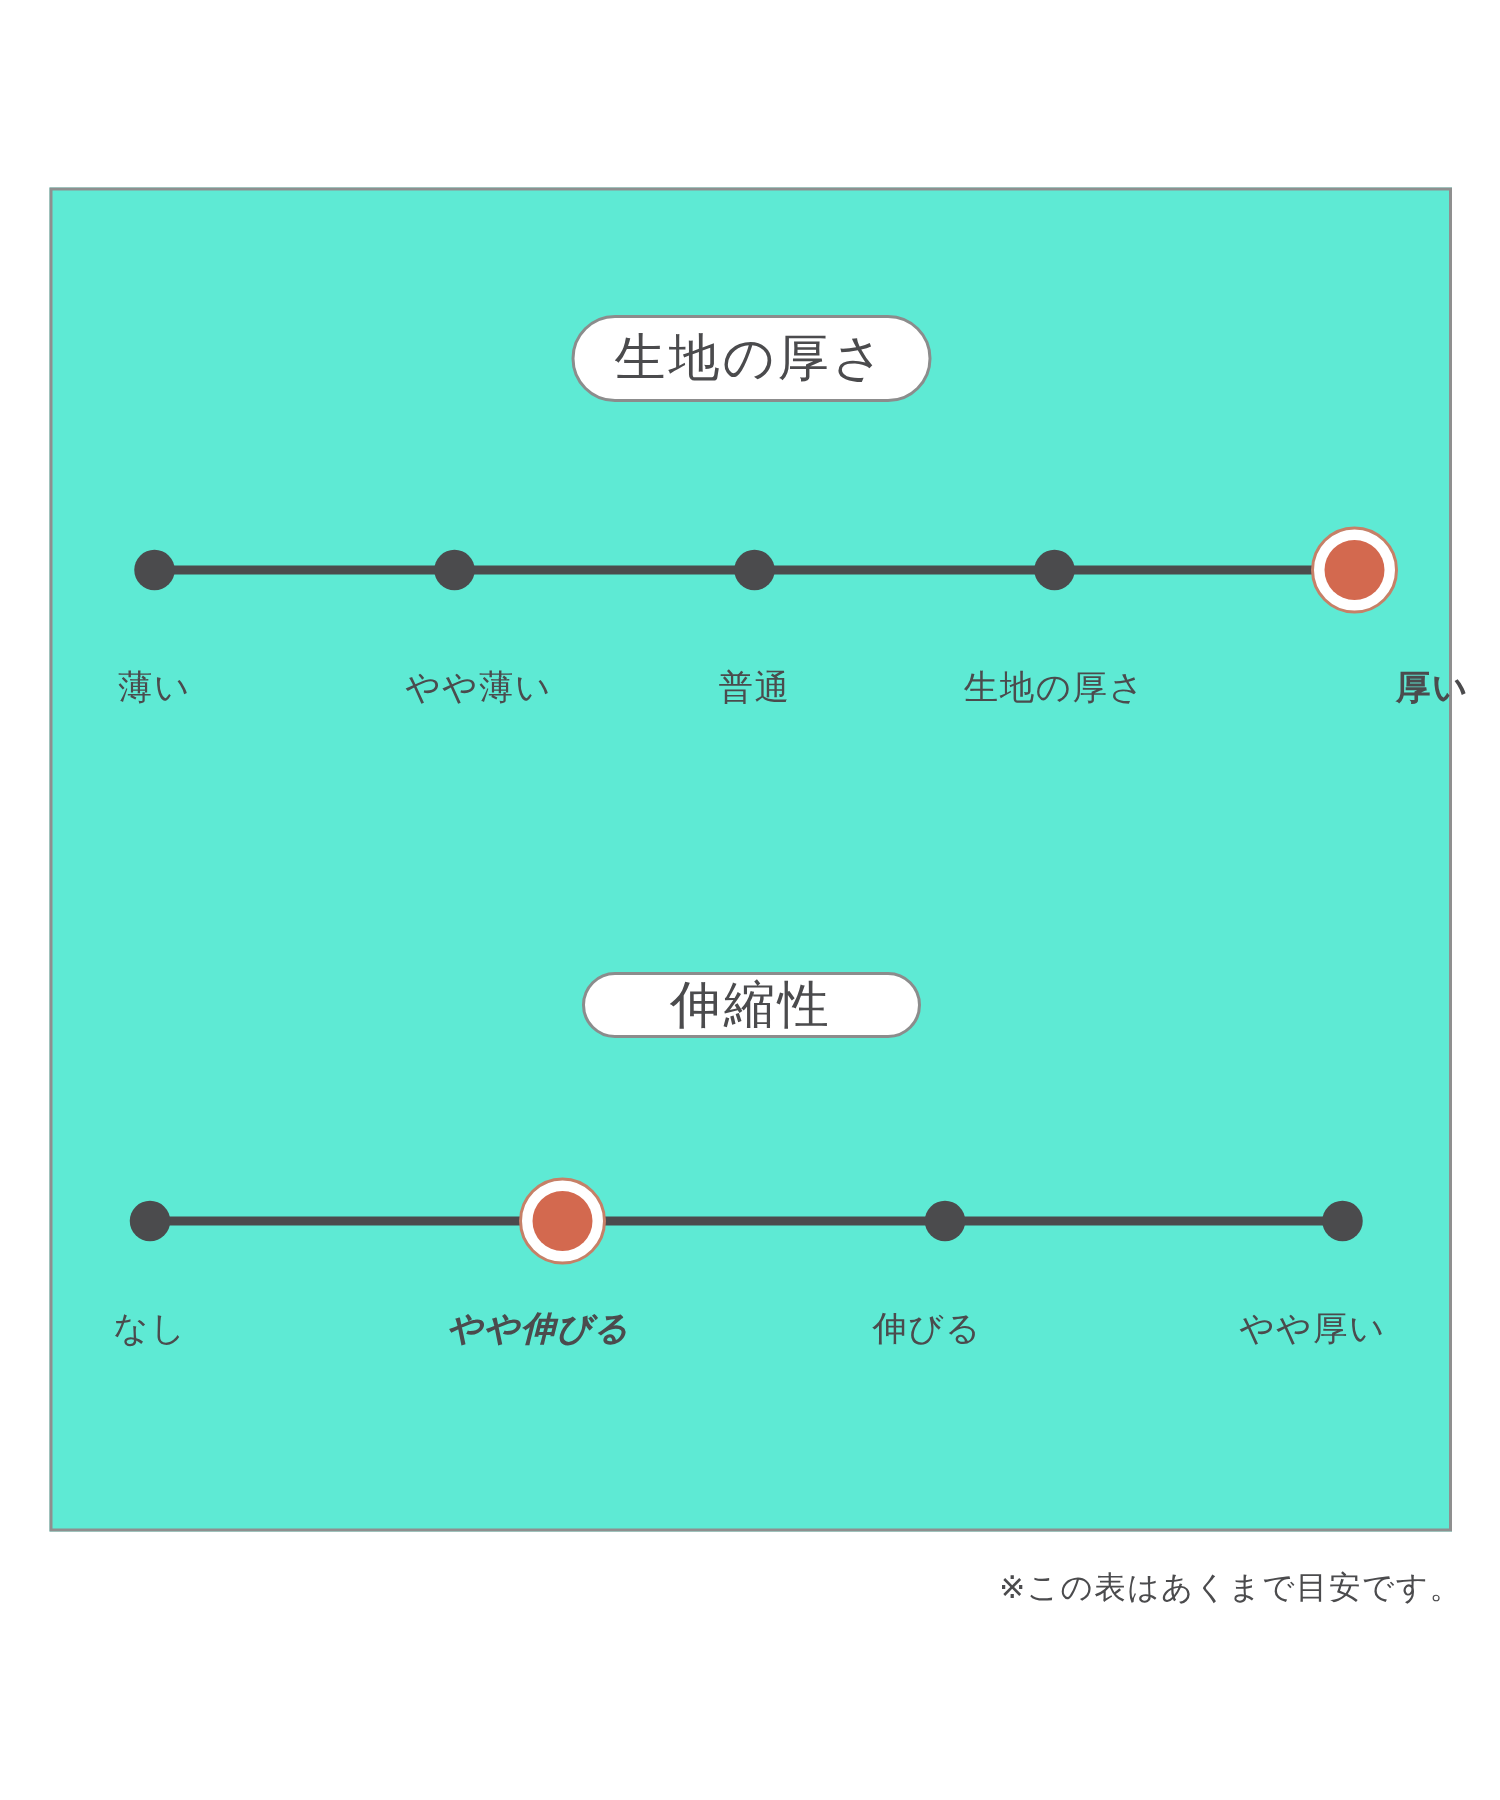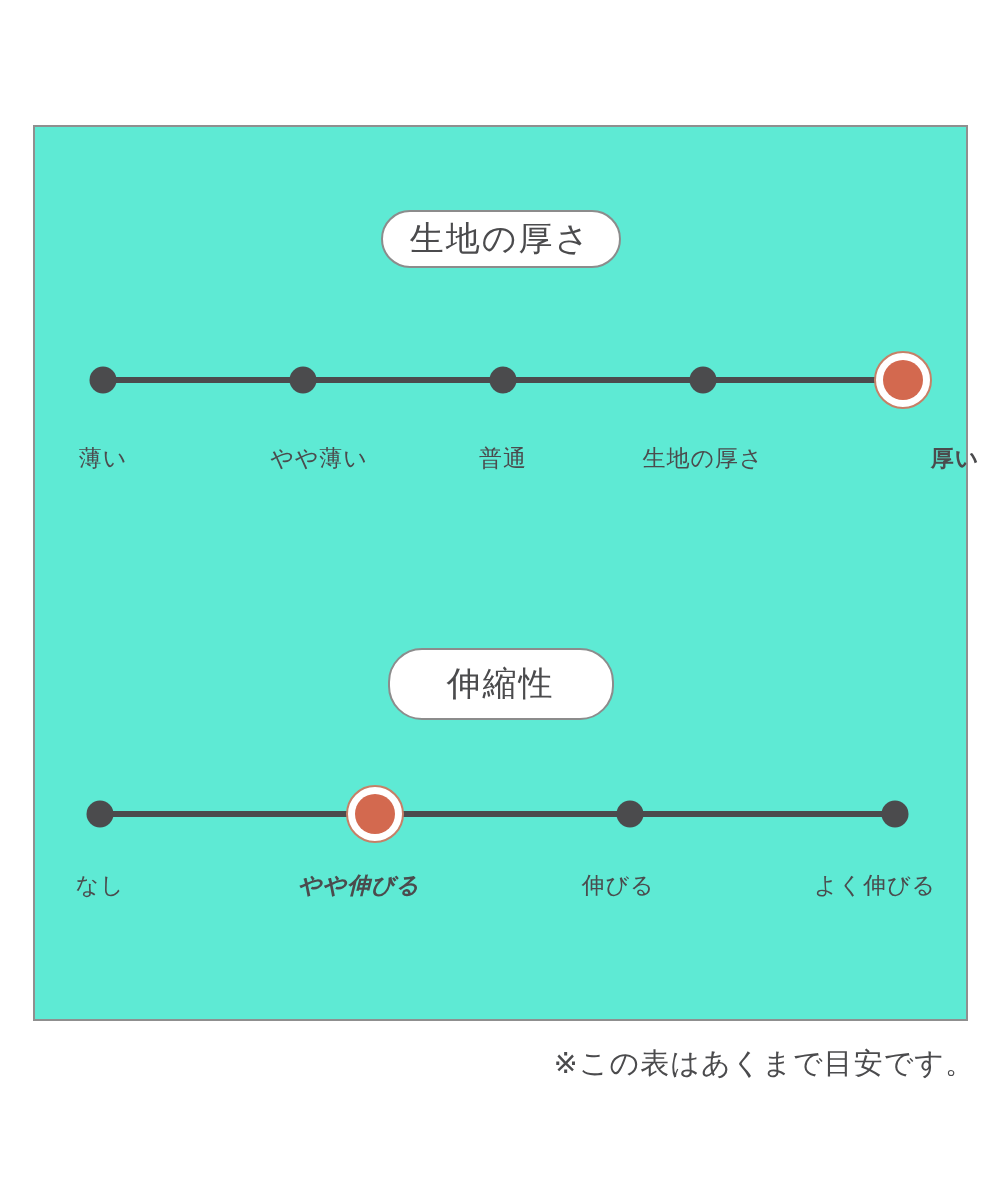--- a/index.html
+++ b/index.html
@@ -28,21 +28,21 @@
     left: 50%;
     transform: translateX(-50%);
     border: 2px solid #8c8c8c;
     border-radius: 34px;
     display: flex;
     align-items: center;
     justify-content: center;
     background: #ffffff;
   }
   .pill-1 { top: 83px;  width: 240px; height: 58px; }
-  .pill-2 { top: 521px; width: 226px; height: 72px; }
+  .pill-2 { top: 521px; width: 226px; height: 44px; }
   .pill-text {
     font-size: 34px;
     letter-spacing: 2px;
     color: var(--ink, #4b4b4d);
     white-space: nowrap;
   }
   .scale-track { position: absolute; left: 0; width: 100%; height: 0; }
   .track-1 { top: 253px; }
   .track-2 { top: 687px; }
   .scale-line {
@@ -85,21 +85,21 @@
     white-space: nowrap;
     font-size: 23px;
     letter-spacing: 1px;
     color: var(--ink, #4b4b4d);
   }
   .opt-label.selected { font-weight: bold; }
   .note {
     position: absolute;
     top: 1044px;
     right: 25px;
-    font-size: 29px;
+    font-size: 21px;
     letter-spacing: 1px;
     color: var(--ink, #4b4b4d);
     white-space: nowrap;
   }
 </style>
 </head>
 <body>
 
 <div class="page">
   <div class="frame">
@@ -137,20 +137,20 @@
           <div class="dot selected" style="left: 340px;">
             <div class="dot-inner"></div>
           </div>
           <div class="dot" style="left: 595px;"></div>
           <div class="dot" style="left: 860px;"></div>
         </div>
       <div class="scale-labels labels-2">
           <div class="opt-label" style="left: 65px;">なし</div>
           <div class="opt-label selected" style="left: 324px; font-style: italic;">やや伸びる</div>
           <div class="opt-label" style="left: 583px;">伸びる</div>
-          <div class="opt-label" style="left: 840px;">よく伸びる</div>
+          <div class="opt-label" style="left: 840px;">やや厚い</div>
         </div>
     </div>
 
   </div>
 
   <div class="note">※この表はあくまで目安です。</div>
 </div>
 
 </body></html>

